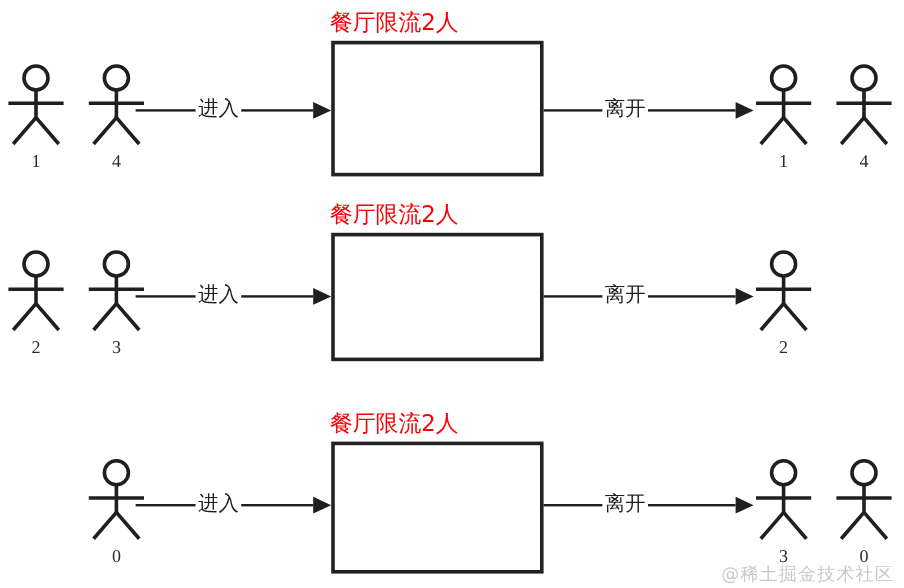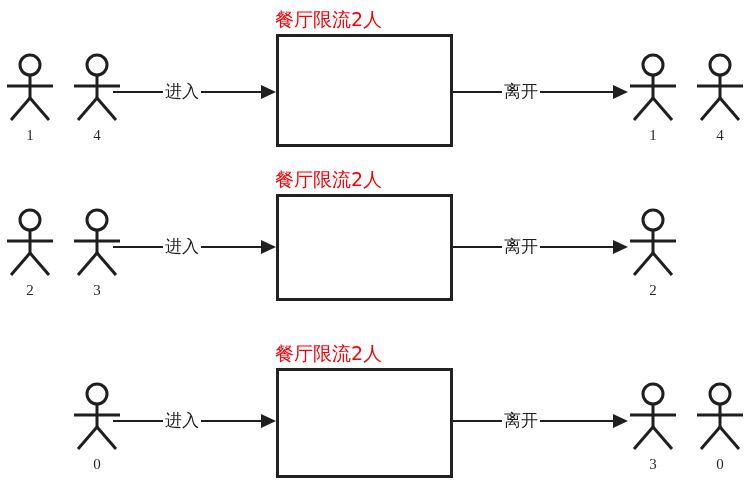--- a/index.html
+++ b/index.html
@@ -258,14 +258,15 @@
         <circle cx="25" cy="13" r="10" fill="none" stroke="#1f1f1f" stroke-width="3"></circle>
         <line x1="25" y1="23" x2="25" y2="47" stroke="#1f1f1f" stroke-width="3"></line>
         <line x1="2" y1="34" x2="48" y2="34" stroke="#1f1f1f" stroke-width="3"></line>
         <line x1="25" y1="46" x2="6" y2="68" stroke="#1f1f1f" stroke-width="3"></line>
         <line x1="25" y1="46" x2="44" y2="68" stroke="#1f1f1f" stroke-width="3"></line>
       </svg>
       <div class="fig-label">0</div>
     </div>
   </div>
 
+  <div class="watermark">@稀土掘金技术社区</div>
 
 </div>
 
 </body></html>

